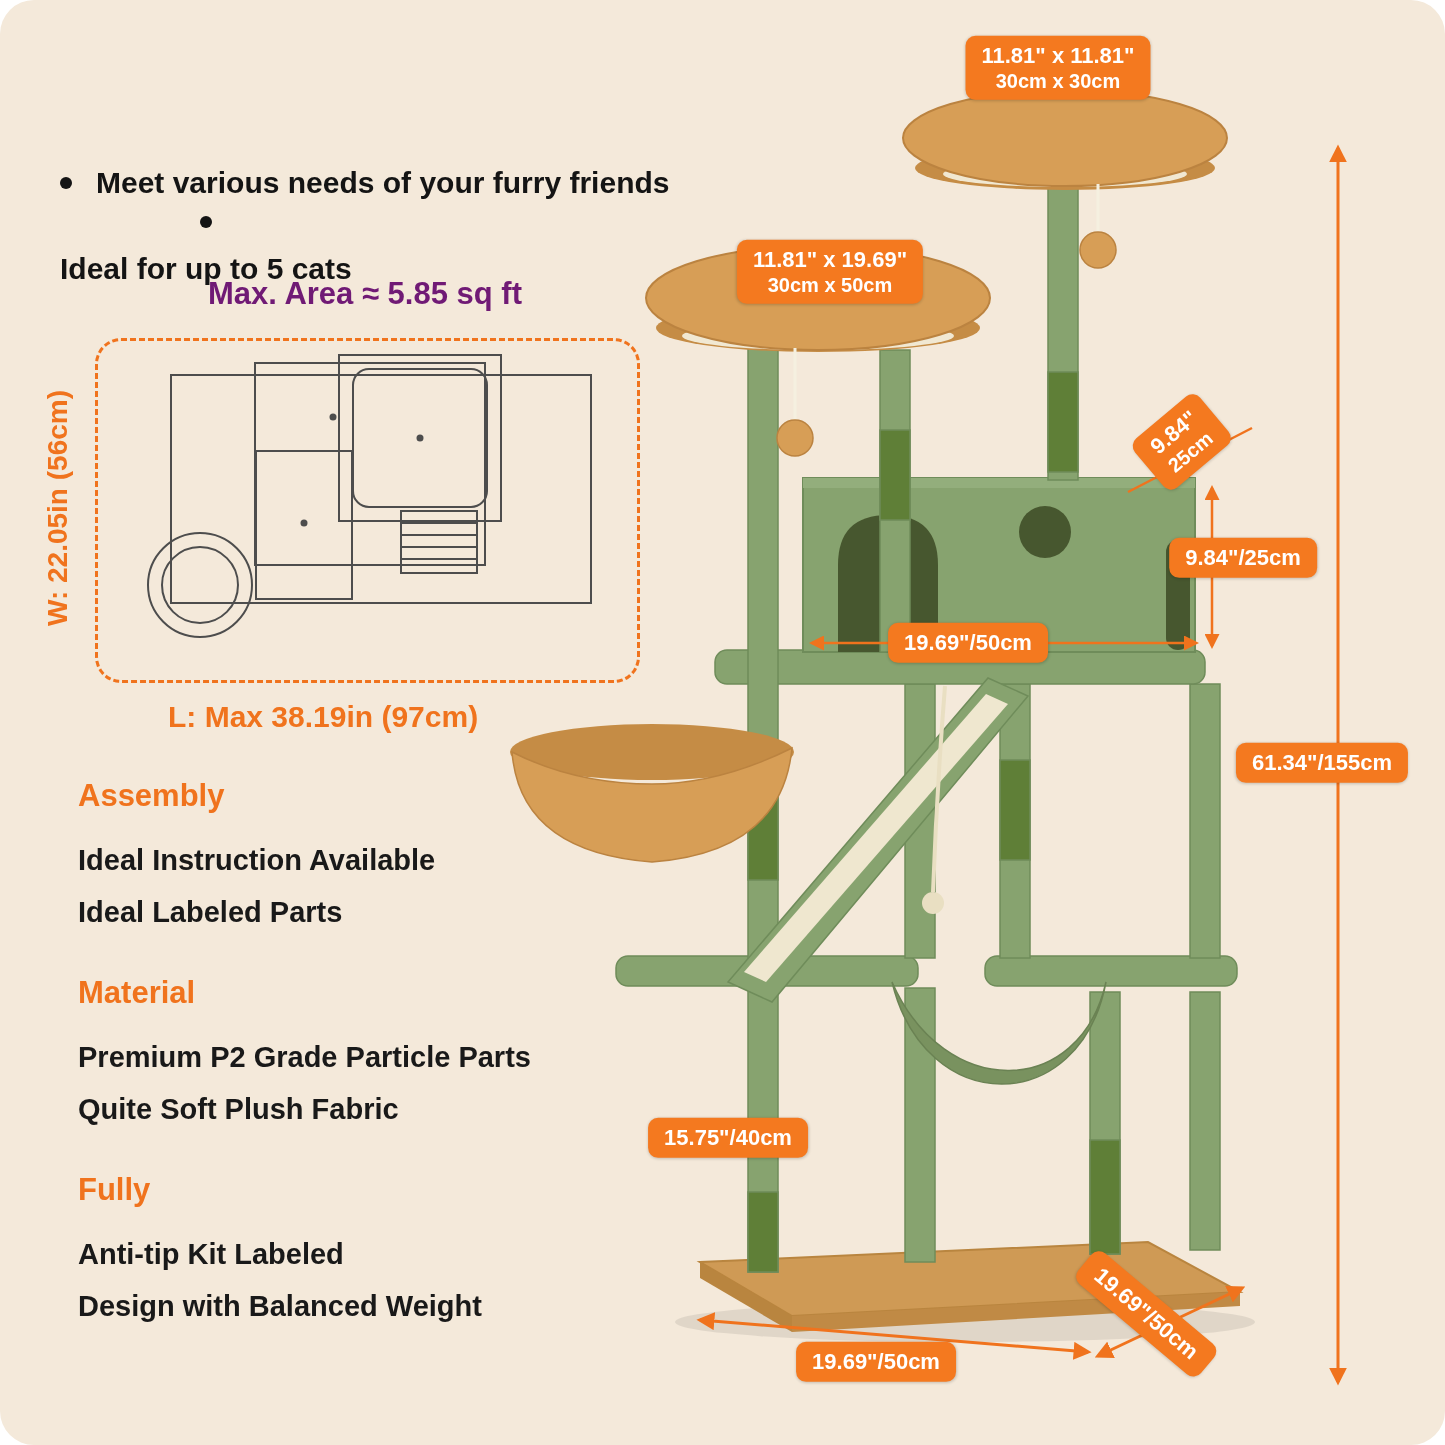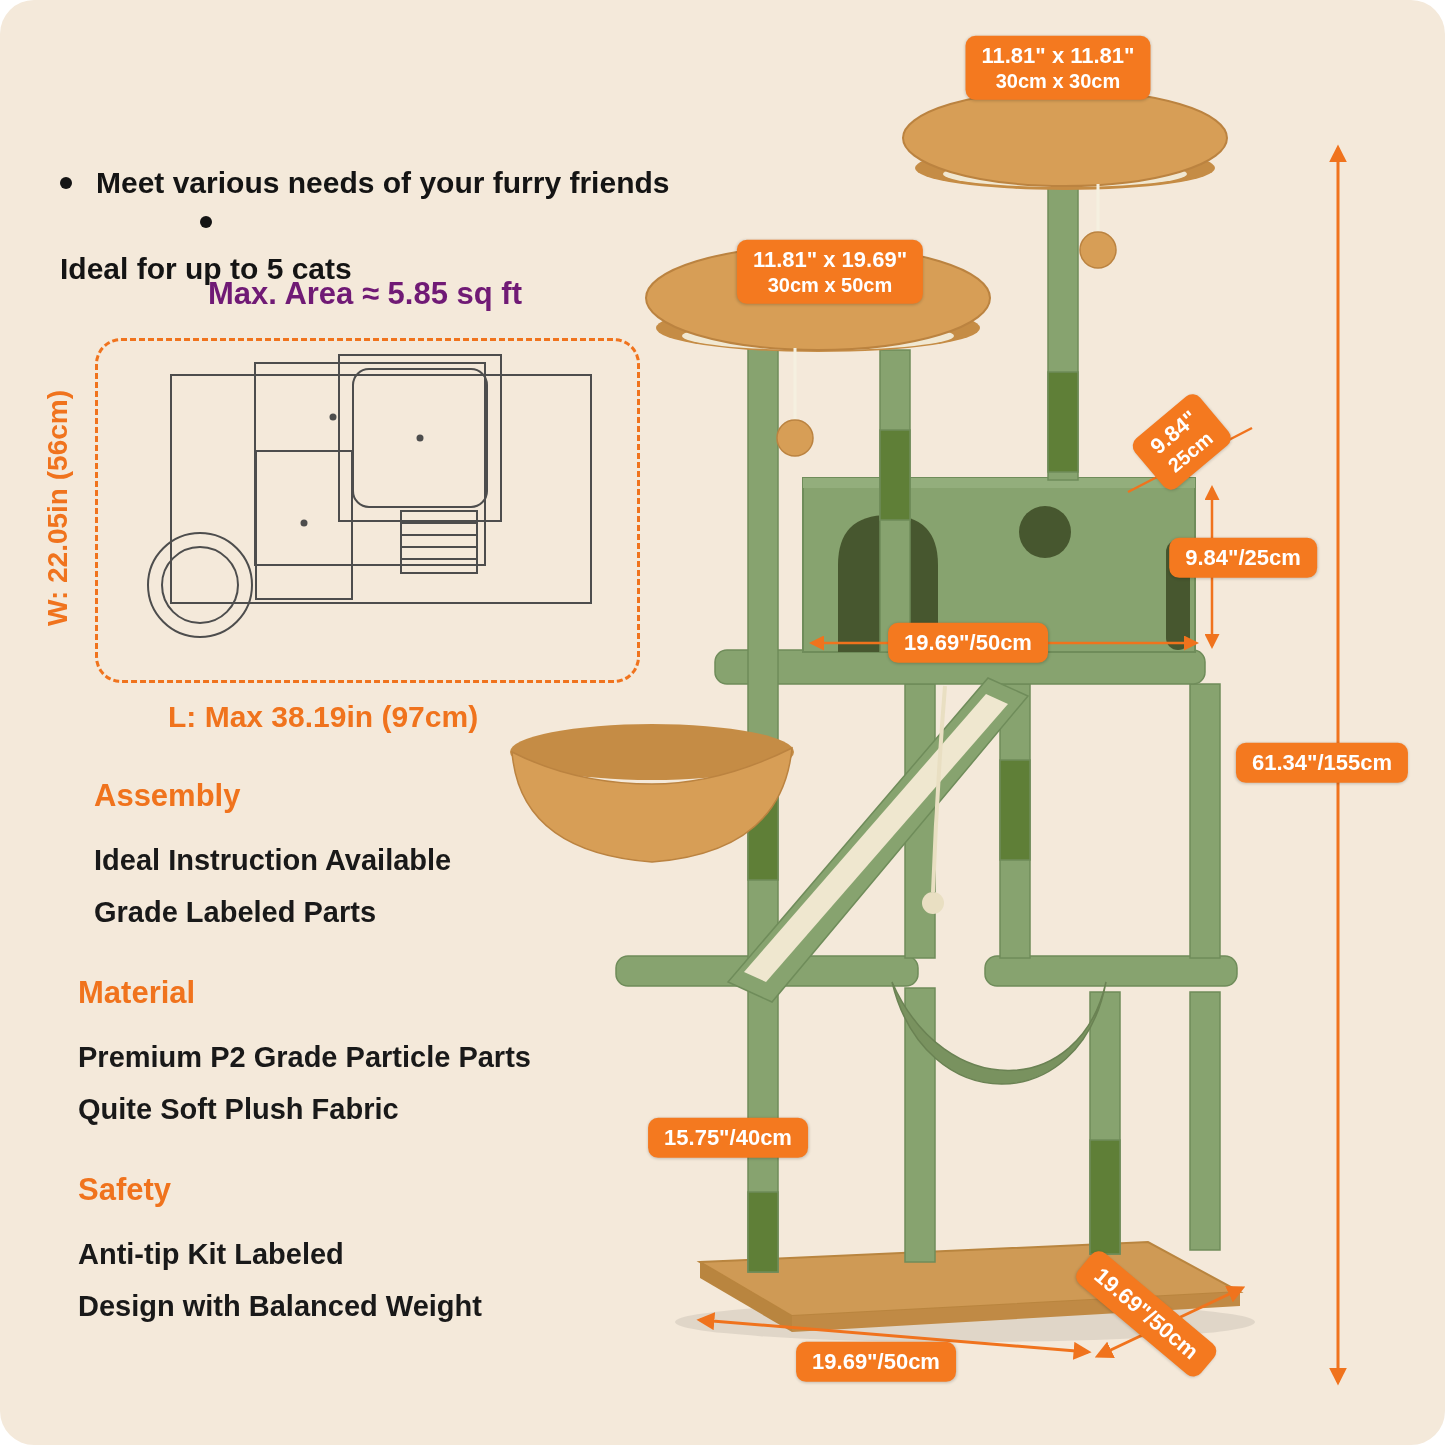--- a/index.html
+++ b/index.html
@@ -171,32 +171,32 @@
         <circle cx="235" cy="76" r="3.5"></circle>
         <circle cx="322" cy="97" r="3.5"></circle>
         <circle cx="206" cy="182" r="3.5"></circle>
       </g>
     </svg>
   </div>
 
   <div class="w-label">W: 22.05in (56cm)</div>
   <div class="l-label">L: Max 38.19in (97cm)</div>
 
-  <div class="section" style="top:778px;margin-left:16px;">
+  <div class="section" style="top:778px;">
     <div class="heading">Assembly</div>
     <div class="item">Ideal Instruction Available</div>
-    <div class="item">Grade Labeled Parts</div>
+    <div class="item">Ideal Labeled Parts</div>
   </div>
   <div class="section" style="top:975px;">
     <div class="heading">Material</div>
     <div class="item">Premium P2 Grade Particle Parts</div>
     <div class="item">Quite Soft Plush Fabric</div>
   </div>
   <div class="section" style="top:1172px;">
-    <div class="heading">Safety</div>
+    <div class="heading">Fully</div>
     <div class="item">Anti-tip Kit Labeled</div>
     <div class="item">Design with Balanced Weight</div>
   </div>
 
   <div class="badge" style="left:1058px;top:68px;">
     <div>11.81" x 11.81"</div>
     <div class="l2">30cm x 30cm</div>
   </div>
 
   <div class="badge" style="left:830px;top:272px;">

